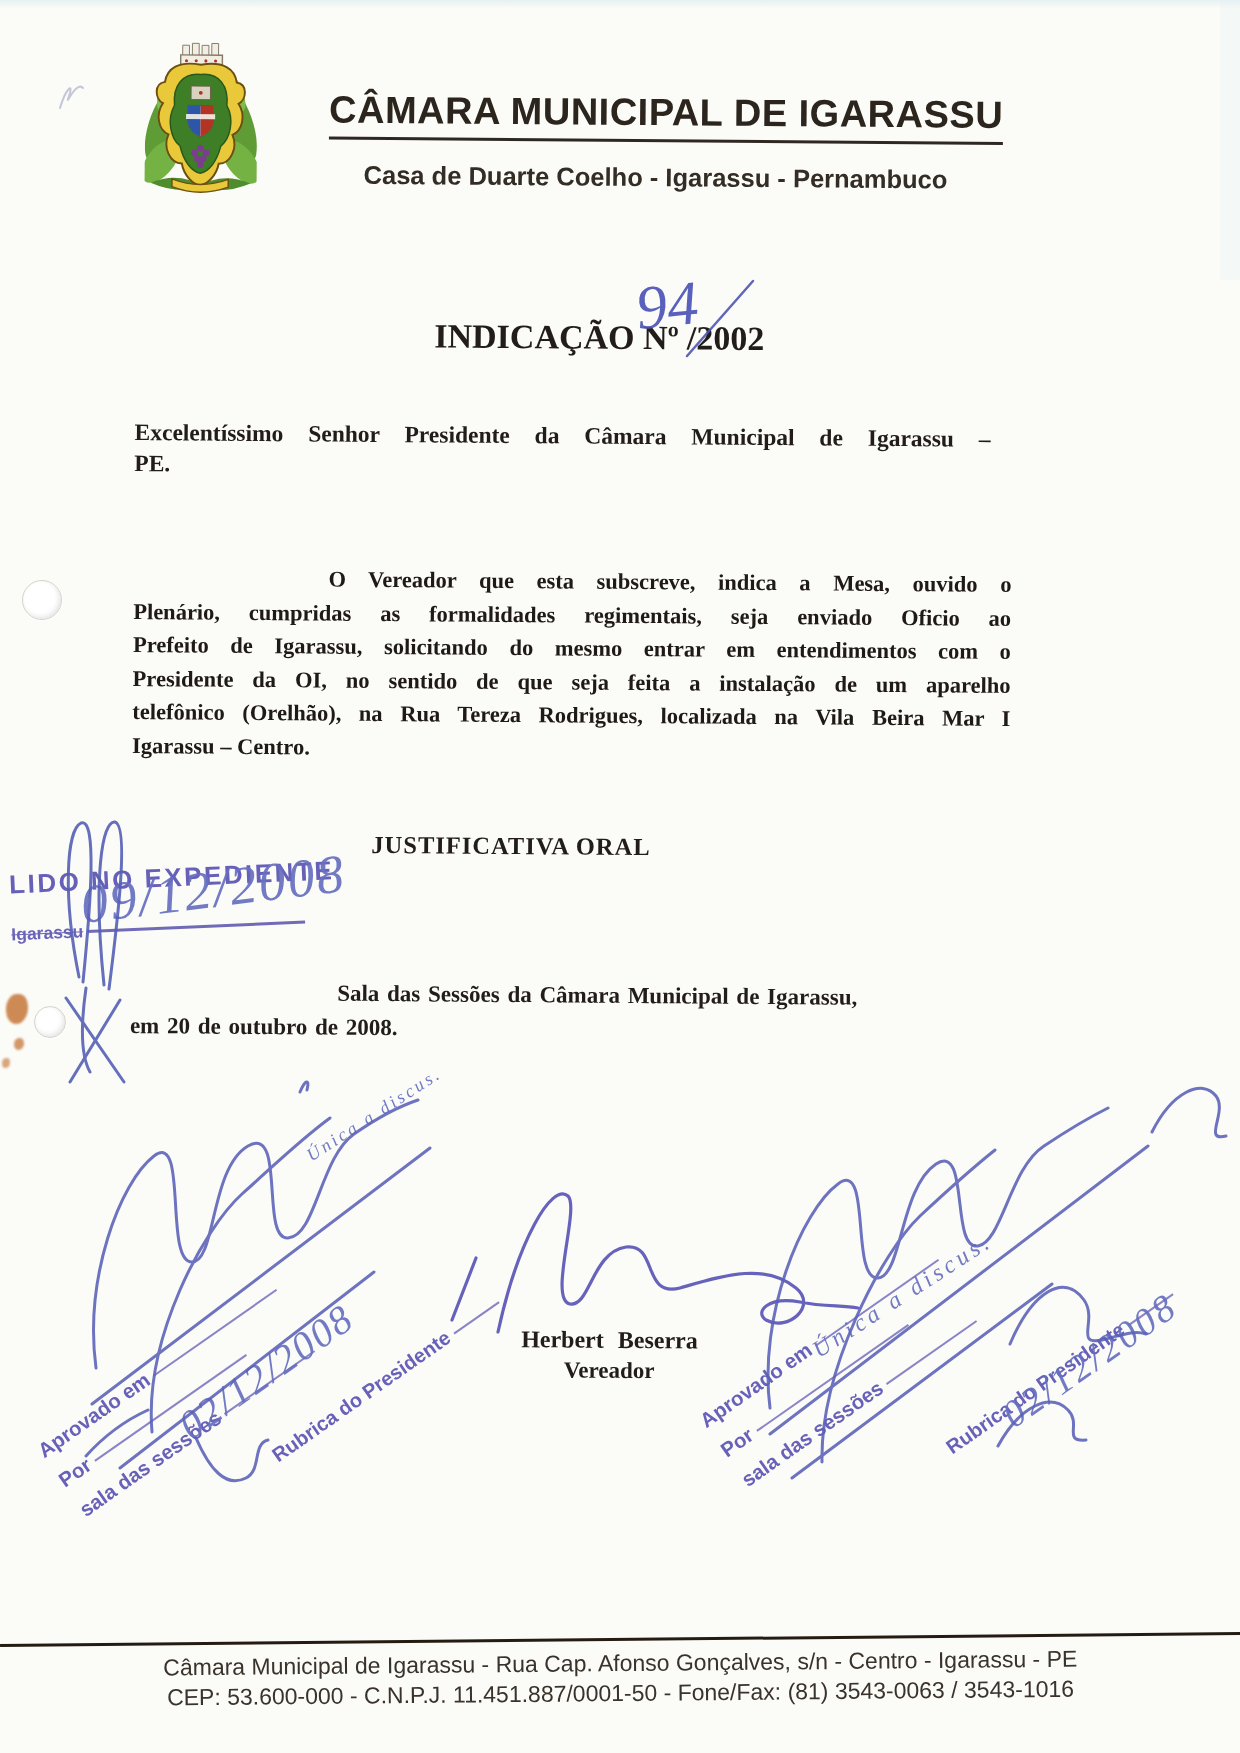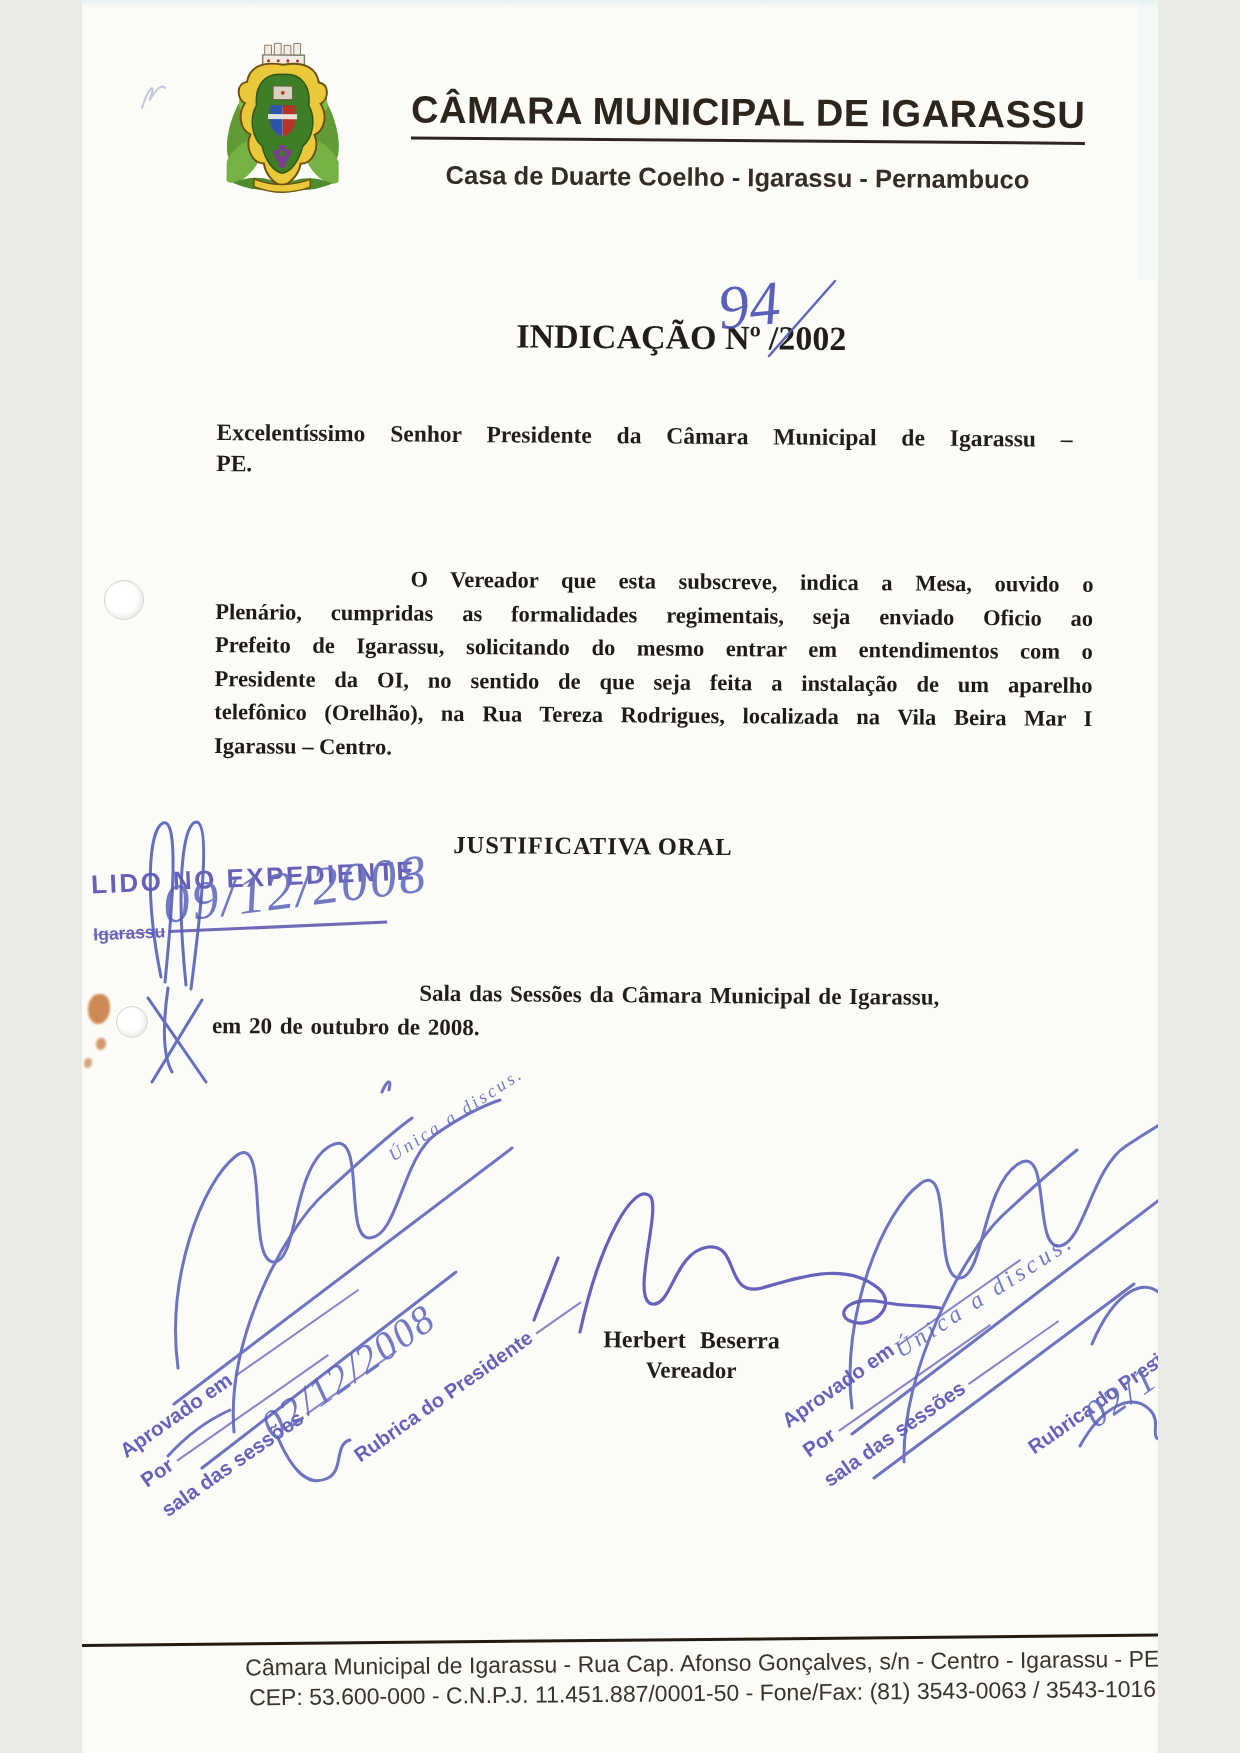--- a/index.html
+++ b/index.html
@@ -1,16 +1,16 @@
 <!DOCTYPE html>
 <html><head>
 <meta charset="utf-8">
 <style>
   html,body{margin:0;padding:0;background:#e9e9e6;}
-  #page{position:relative;width:1076px;height:1753px;margin:0 auto;background:#fbfbf7;overflow:hidden;
+  #page{position:relative;width:1240px;height:1753px;margin:0 auto;background:#fbfbf7;overflow:hidden;
         font-family:"Liberation Serif","DejaVu Serif",serif;color:#221d18;}
   .abs{position:absolute;}
   .sans{font-family:"Liberation Sans","DejaVu Sans",sans-serif;}
   .serif{font-family:"Liberation Serif","DejaVu Serif",serif;}
   .jline{text-align:justify;text-align-last:justify;}
   .stamp{color:rgba(88,80,178,.9);}
   .stampline{display:inline-block;border-bottom:2.5px solid rgba(88,80,178,.7);transform:translateY(-4px);}
   .hw{font-style:italic;color:#6770c0;opacity:.92;white-space:nowrap;}
   #skew{position:absolute;left:0;top:0;width:1240px;height:1753px;transform:rotate(0.45deg);transform-origin:0 0;}
   .tint-top{position:absolute;left:0;top:0;width:100%;height:8px;background:linear-gradient(#d4e8ee,rgba(212,232,238,0));opacity:.55;}

